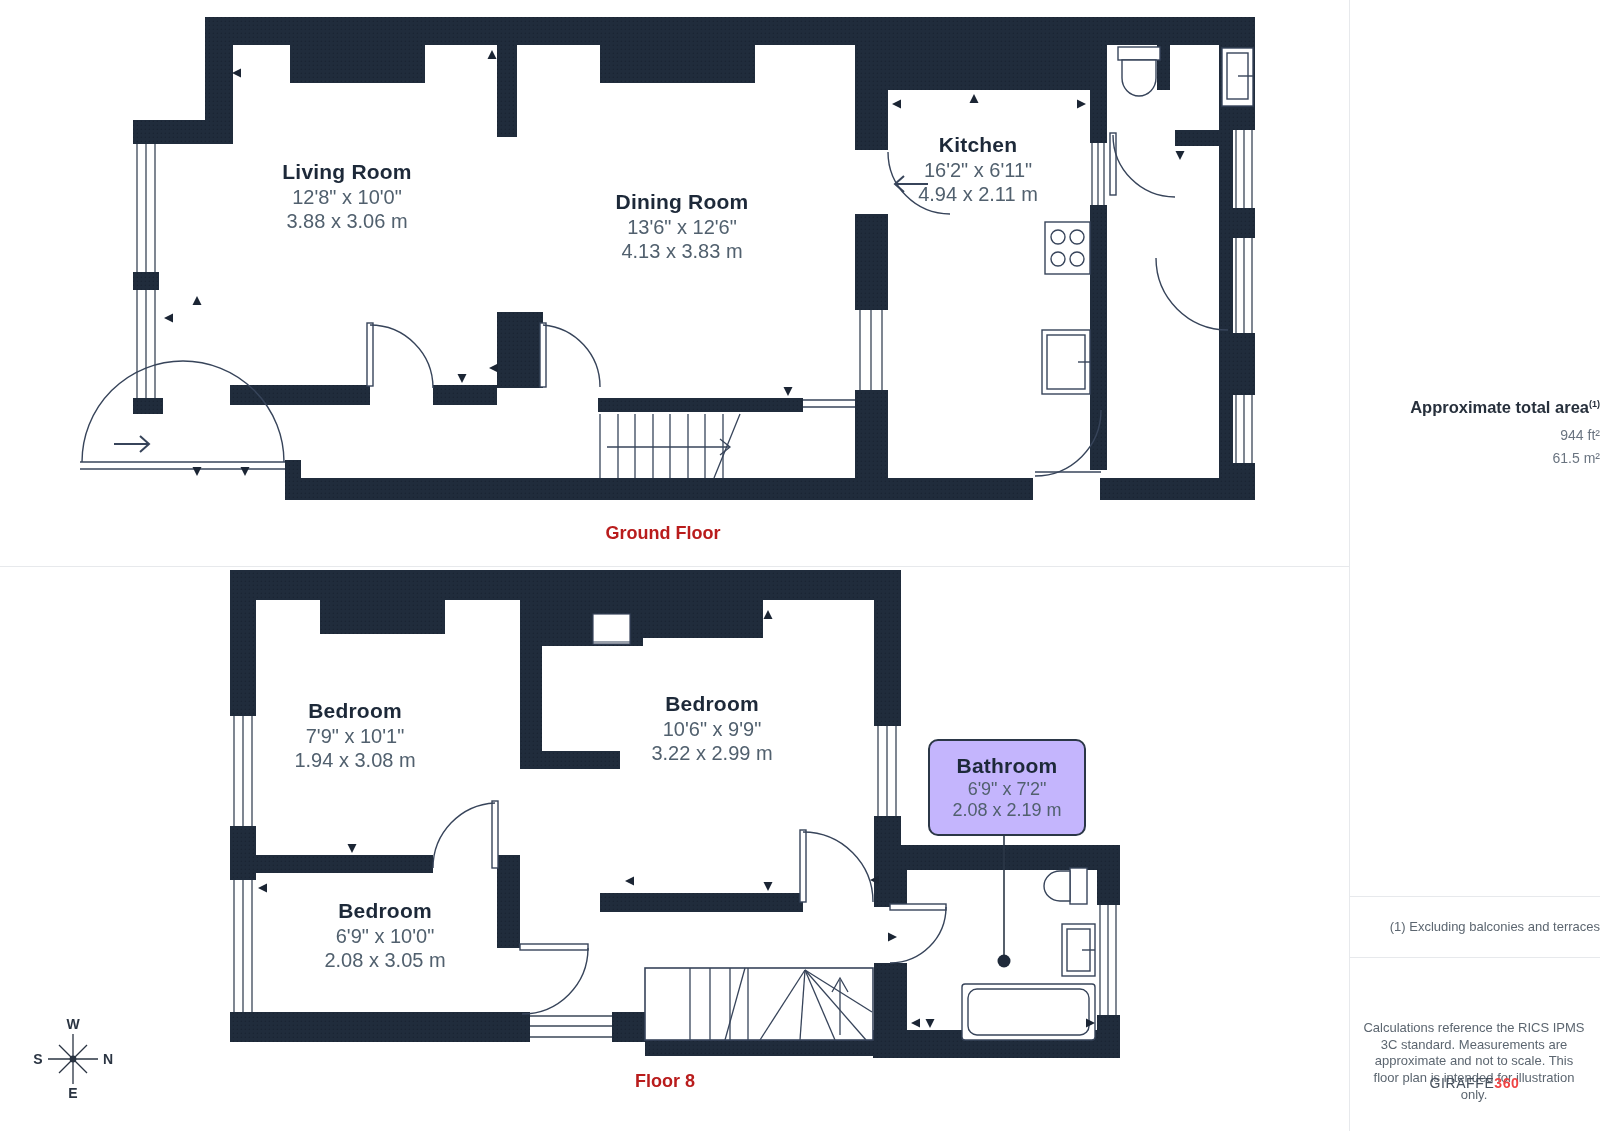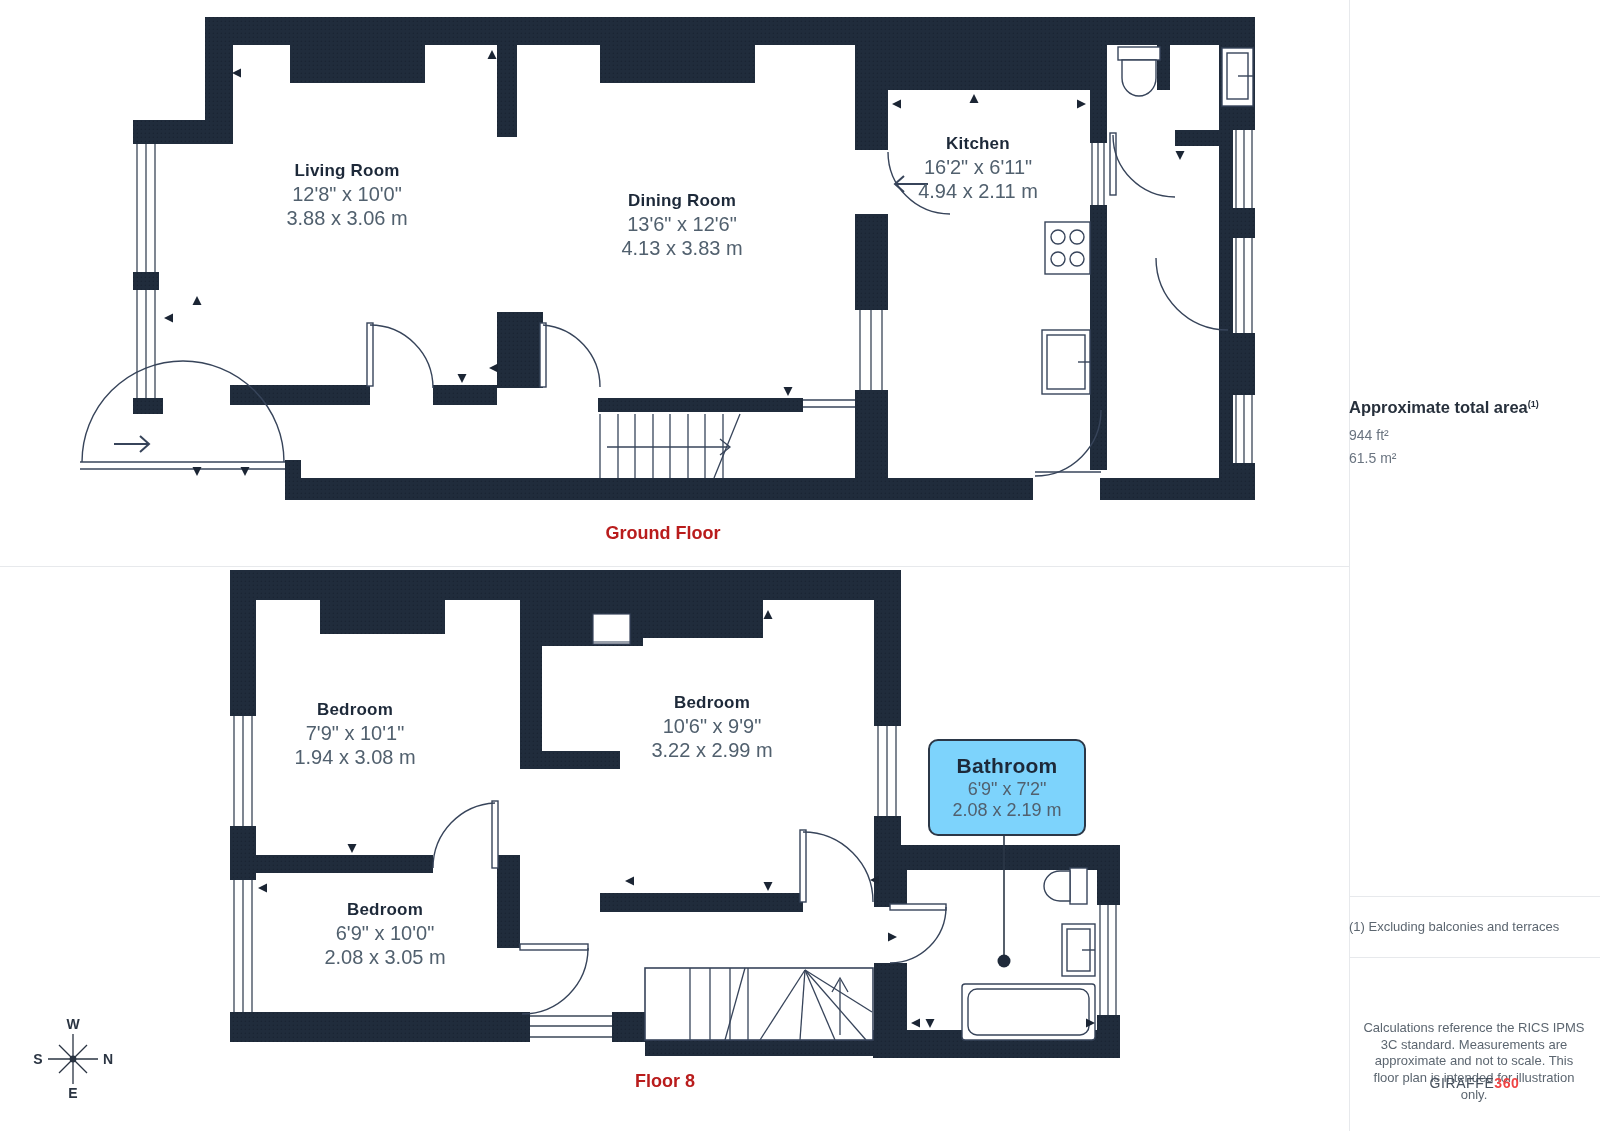--- a/index.html
+++ b/index.html
@@ -1,29 +1,29 @@
 <!DOCTYPE html>
 <html><head>
 <meta charset="utf-8">
 <style>
   html,body{margin:0;padding:0;background:#ffffff;}
   #page{position:relative;width:1600px;height:1131px;background:#ffffff;overflow:hidden;
         font-family:"Liberation Sans", sans-serif;}
   svg{position:absolute;left:0;}
   .divider{position:absolute;background:#e7e9ec;}
   .room-label{position:absolute;transform:translate(-50%,-50%);text-align:center;line-height:1.22;white-space:nowrap;}
-  .room-name{font-size:17px;font-weight:bold;color:#1d2939;letter-spacing:.2px;}
+  .room-name{font-size:21px;font-weight:bold;color:#1d2939;letter-spacing:.2px;}
   .room-dim{font-size:20px;color:#51606e;}
   .floor-label{position:absolute;transform:translate(-50%,-50%);font-size:18px;font-weight:bold;color:#b91c1c;white-space:nowrap;}
-  .callout{position:absolute;left:928px;top:739px;width:154px;height:93px;background:#7dd3fc;
+  .callout{position:absolute;left:928px;top:739px;width:154px;height:93px;background:#c4b5fd;
            border:2px solid #2b3747;border-radius:10px;display:flex;flex-direction:column;
            justify-content:center;align-items:center;line-height:1.18;z-index:3;}
   .callout .room-name{font-size:21px;}
   .callout .room-dim{font-size:18px;}
-  .side{position:absolute;left:1349px;width:251px;text-align:left;color:#5c6670;}
+  .side{position:absolute;left:1349px;width:251px;text-align:right;color:#5c6670;}
   .side-title{font-size:16.5px;font-weight:bold;color:#27303c;}
   .side-title sup{font-size:9px;}
   .side-val{font-size:14px;color:#6a7480;}
   .side-note{font-size:13px;}
   .side-par{position:absolute;left:1362px;width:224px;text-align:center;font-size:13px;line-height:1.28;color:#5c6670;margin-top:40px;}
   .brand{position:absolute;left:1349px;width:251px;text-align:center;font-size:14px;letter-spacing:.6px;color:#454f5b;}
   .brand b{color:#ef4444;}
 </style>
 </head>
 <body>

